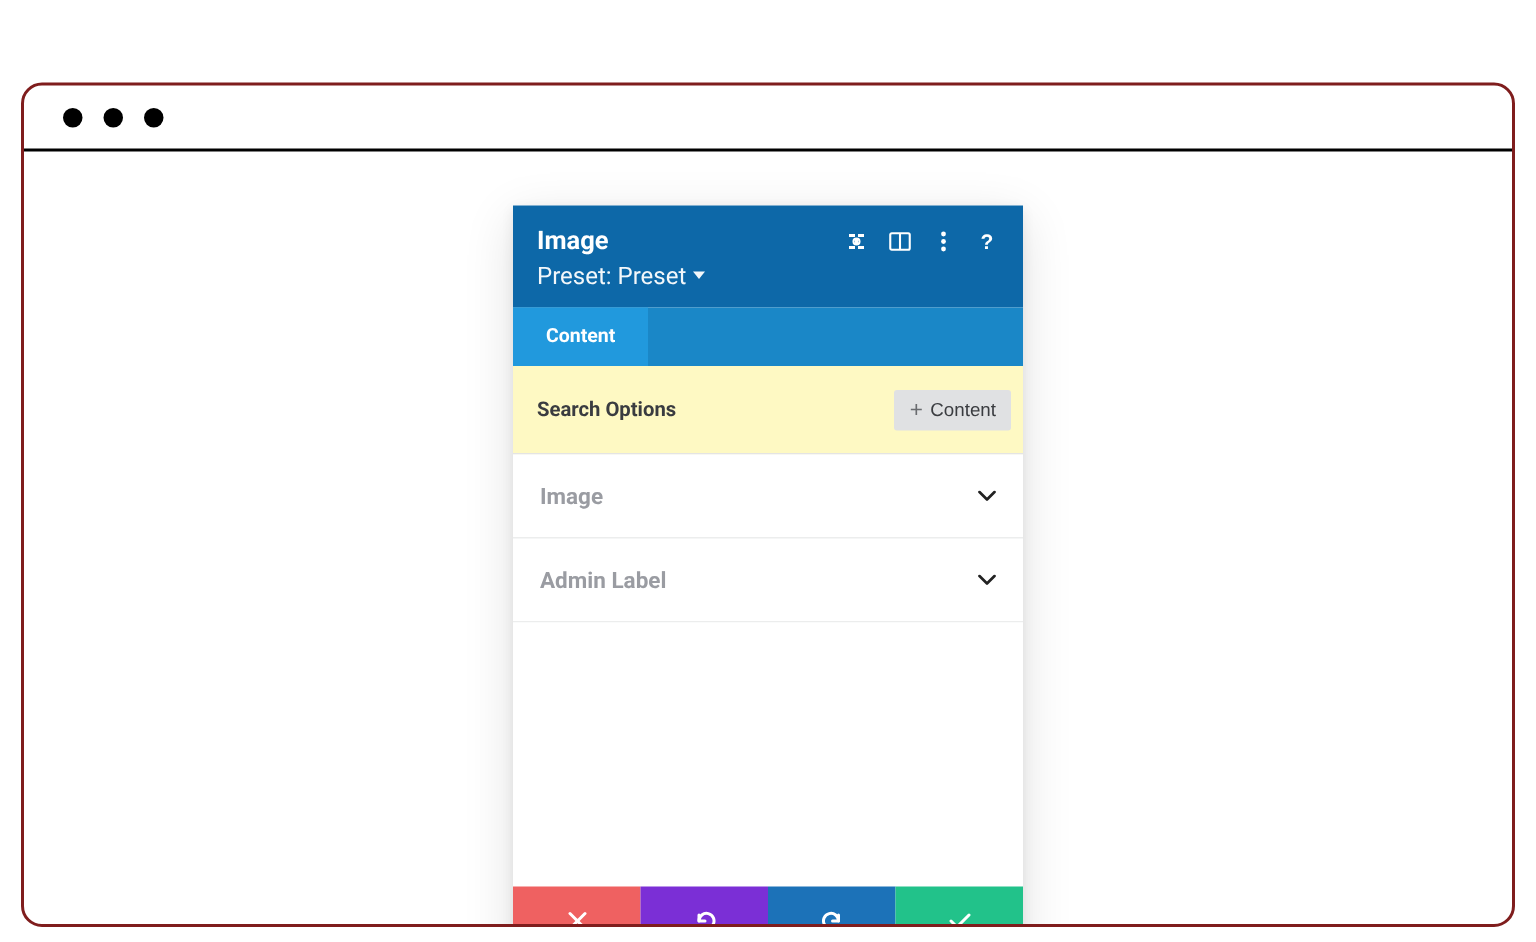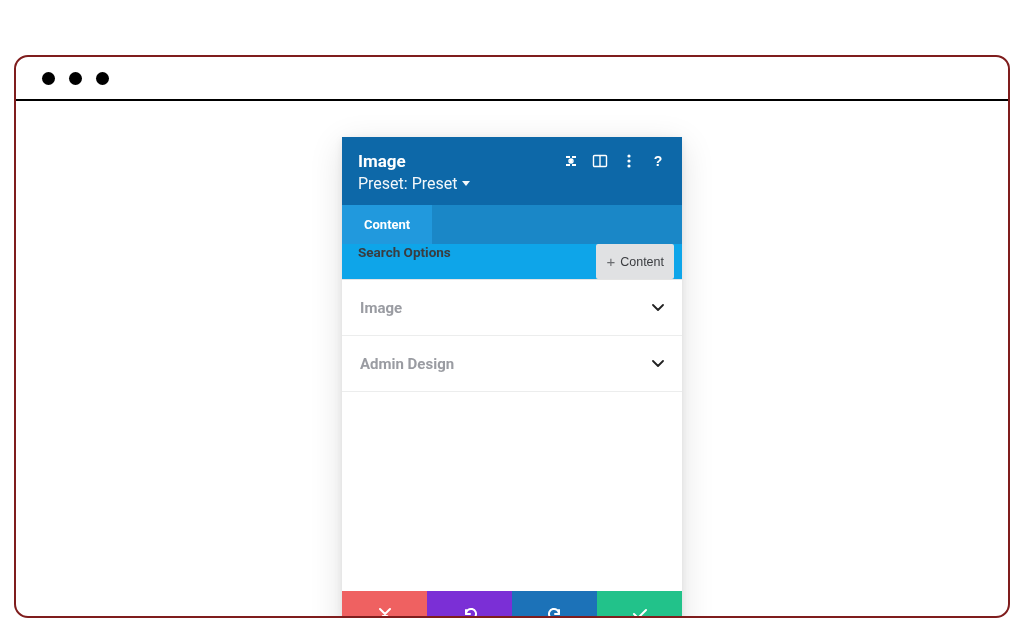--- a/index.html
+++ b/index.html
@@ -92,25 +92,26 @@
   }
   .tab {
     padding: 12px 22px;
     font-size: 13px;
     font-weight: 700;
     color: #fff;
     cursor: pointer;
   }
   .tab.active { background: #2199dd; }
   .search-row {
-    background: #0ea5e9;
-    display: flex;
+    background: #fef9c3;
+    display: flex;
+    align-items: center;
     justify-content: space-between;
     padding: 0 8px 0 16px;
-    height: 36px;
+    height: 59px;
     border-bottom: 1px solid #e4e4e4;
   }
   .search-label {
     font-size: 13.5px;
     font-weight: 700;
     color: #3a3c40;
   }
   .filter-btn {
     display: flex;
     align-items: center;
@@ -227,21 +228,21 @@
       <div class="sections">
         <div class="section-row">
           <span class="section-label">Image</span>
           <span class="chevron">
             <svg width="12" height="8" viewBox="0 0 12 8">
                 <path d="M1 1l5 5 5-5" stroke="#222" stroke-width="1.8" fill="none" stroke-linecap="round" stroke-linejoin="round"></path>
               </svg>
           </span>
         </div>
         <div class="section-row">
-          <span class="section-label">Admin Design</span>
+          <span class="section-label">Admin Label</span>
           <span class="chevron">
             <svg width="12" height="8" viewBox="0 0 12 8">
                 <path d="M1 1l5 5 5-5" stroke="#222" stroke-width="1.8" fill="none" stroke-linecap="round" stroke-linejoin="round"></path>
               </svg>
           </span>
         </div>
       </div>
 
       <div class="spacer"></div>
 

